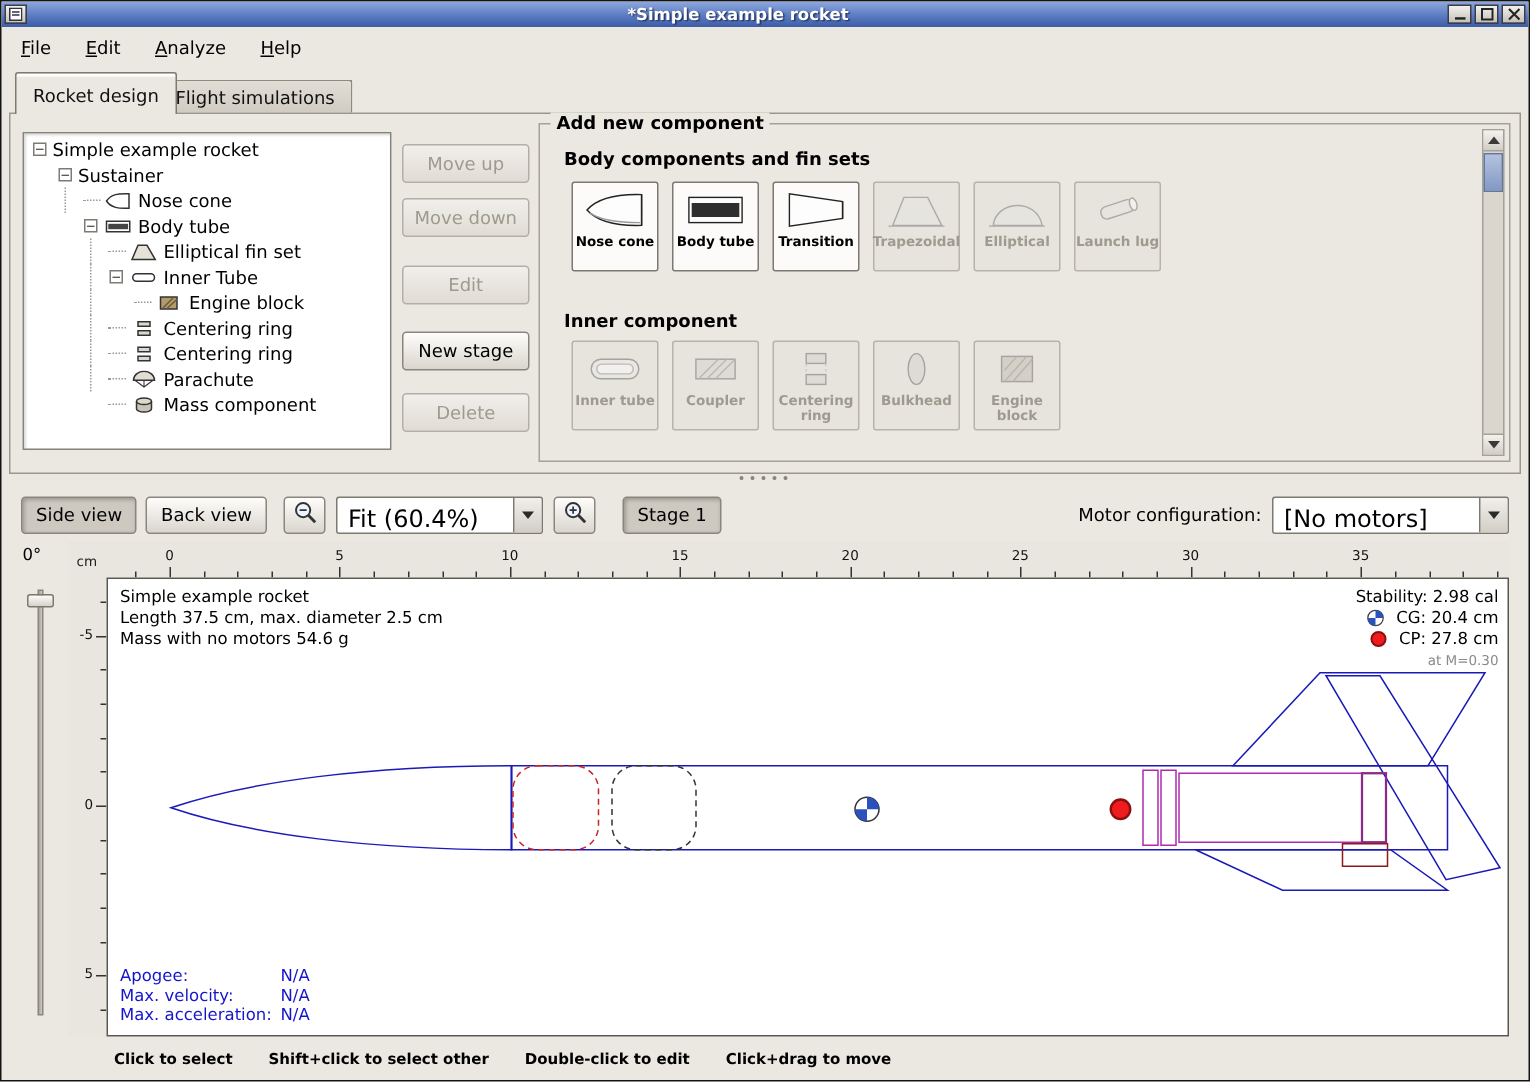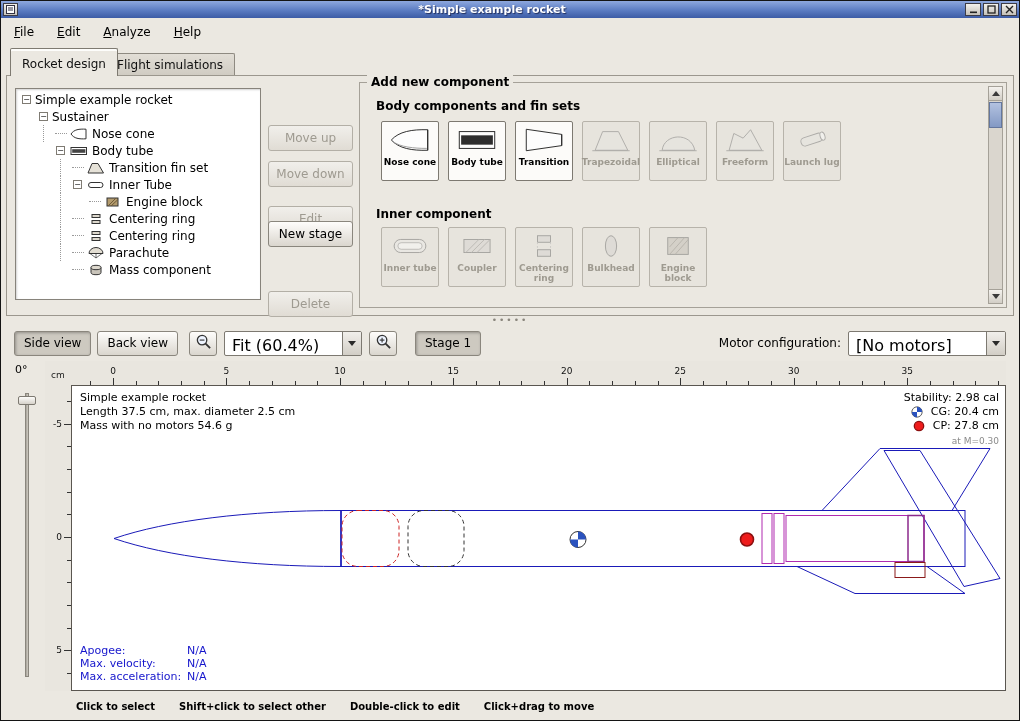--- a/index.html
+++ b/index.html
@@ -41,21 +41,21 @@
   .tree-cell.guide::before { content:''; position:absolute; left:8px; top:0; bottom:0; border-left:1px dotted #9a9a9a; }
   .expander-cell { display:flex; align-items:center; justify-content:center; }
   .expander-cell.stub::before { content:''; width:12px; border-top:1px dotted #9a9a9a; }
   .expander { width:9px; height:9px; border:1px solid #7f7b73; background:#fff; font-size:8px; line-height:7px; text-align:center; color:#222; }
   .tree-icon { width:18px; height:12px; margin:0 4px 0 1px; flex:none; }
   .tree-icon svg { width:18px; height:12px; display:block; }
   .tree-label { font-size:12px; color:#000; }
 
   .btn { background:linear-gradient(#fefdfb,#dad6ce); border:1px solid #8a867d; border-radius:3px;
     font-size:12px; color:#000; display:flex; align-items:center; justify-content:center; cursor:default; }
-  .btn.disabled { color:#9e9a90; background:linear-gradient(#f1efeb,#e0dcd4); border-color:#b3afa6;margin-top:29px; }
+  .btn.disabled { color:#9e9a90; background:linear-gradient(#f1efeb,#e0dcd4); border-color:#b3afa6; }
   .btn.pressed { background:#cdc9c0; box-shadow:inset 1px 1px 3px rgba(0,0,0,.28); }
   .action-btn { position:absolute; left:261px; width:85px; height:26px; }
 
   .add-panel { position:absolute; left:352px; top:6px; width:648px; height:226px; border:1px solid #a5a198; }
   .add-panel-title { position:absolute; top:-8px; left:7px; background:#ebe8e1; padding:0 4px; font-size:12px; font-weight:bold; }
   .comp-group-label { font-size:12px; font-weight:bold; position:absolute; left:16px; }
   .comp-row { position:absolute; left:21px; display:flex; gap:9px; }
   .comp-btn { width:58px; height:60px; border:1px solid #7d7971; border-radius:2px; background:#fcfbf9;
     display:flex; flex-direction:column; align-items:center; padding-top:3px; cursor:default; }
   .comp-btn.disabled { background:#e7e4dd; border-color:#b7b3aa; }
@@ -206,21 +206,21 @@
         <div class="tree-row">
           <span class="tree-cell"></span>
           <span class="tree-cell"></span>
           <span class="tree-cell guide"></span>
           <span class="tree-cell expander-cell stub"></span>
           <span class="tree-icon">
             <svg viewBox="0 0 18 12">
               <path d="M1,11 L5,1.5 L11,1.5 L16.5,11 Z" fill="#e6e2d8" stroke="#333"></path>
             </svg>
           </span>
-          <span class="tree-label">Transition fin set</span>
+          <span class="tree-label">Elliptical fin set</span>
         </div>
         <div class="tree-row">
           <span class="tree-cell"></span>
           <span class="tree-cell"></span>
           <span class="tree-cell guide"></span>
           <span class="tree-cell expander-cell">
             <span class="expander">−</span>
           </span>
           <span class="tree-icon">
             <svg viewBox="0 0 18 12">
@@ -346,29 +346,20 @@
               <div class="comp-label">Trapezoidal</div>
             </div>
             <div class="comp-btn disabled">
               <div class="comp-icon">
                 <svg viewBox="0 0 44 30">
                   <path d="M5,26 C7,8 36,6 40,26 Z" fill="#e8e4da" stroke="#666"></path>
                   <line x1="2" y1="26.5" x2="42" y2="26.5" stroke="#666"></line>
                 </svg>
               </div>
               <div class="comp-label">Elliptical</div>
-            </div>
-            <div class="comp-btn disabled">
-              <div class="comp-icon">
-                <svg viewBox="0 0 44 30">
-                  <path d="M5,26 L10,8 L20,13 L28,4 L40,26 Z" fill="#e8e4da" stroke="#666"></path>
-                  <line x1="2" y1="26.5" x2="42" y2="26.5" stroke="#666"></line>
-                </svg>
-              </div>
-              <div class="comp-label">Freeform</div>
             </div>
             <div class="comp-btn disabled">
               <div class="comp-icon">
                 <svg viewBox="0 0 44 30">
                   <g transform="rotate(-18 22 15)">
                     <rect x="10" y="10" width="24" height="9" rx="4" fill="#e8e4da" stroke="#666"></rect>
                     <ellipse cx="34" cy="14.5" rx="2.5" ry="4.5" fill="#fff" stroke="#666"></ellipse>
                   </g>
                 </svg>
               </div>

